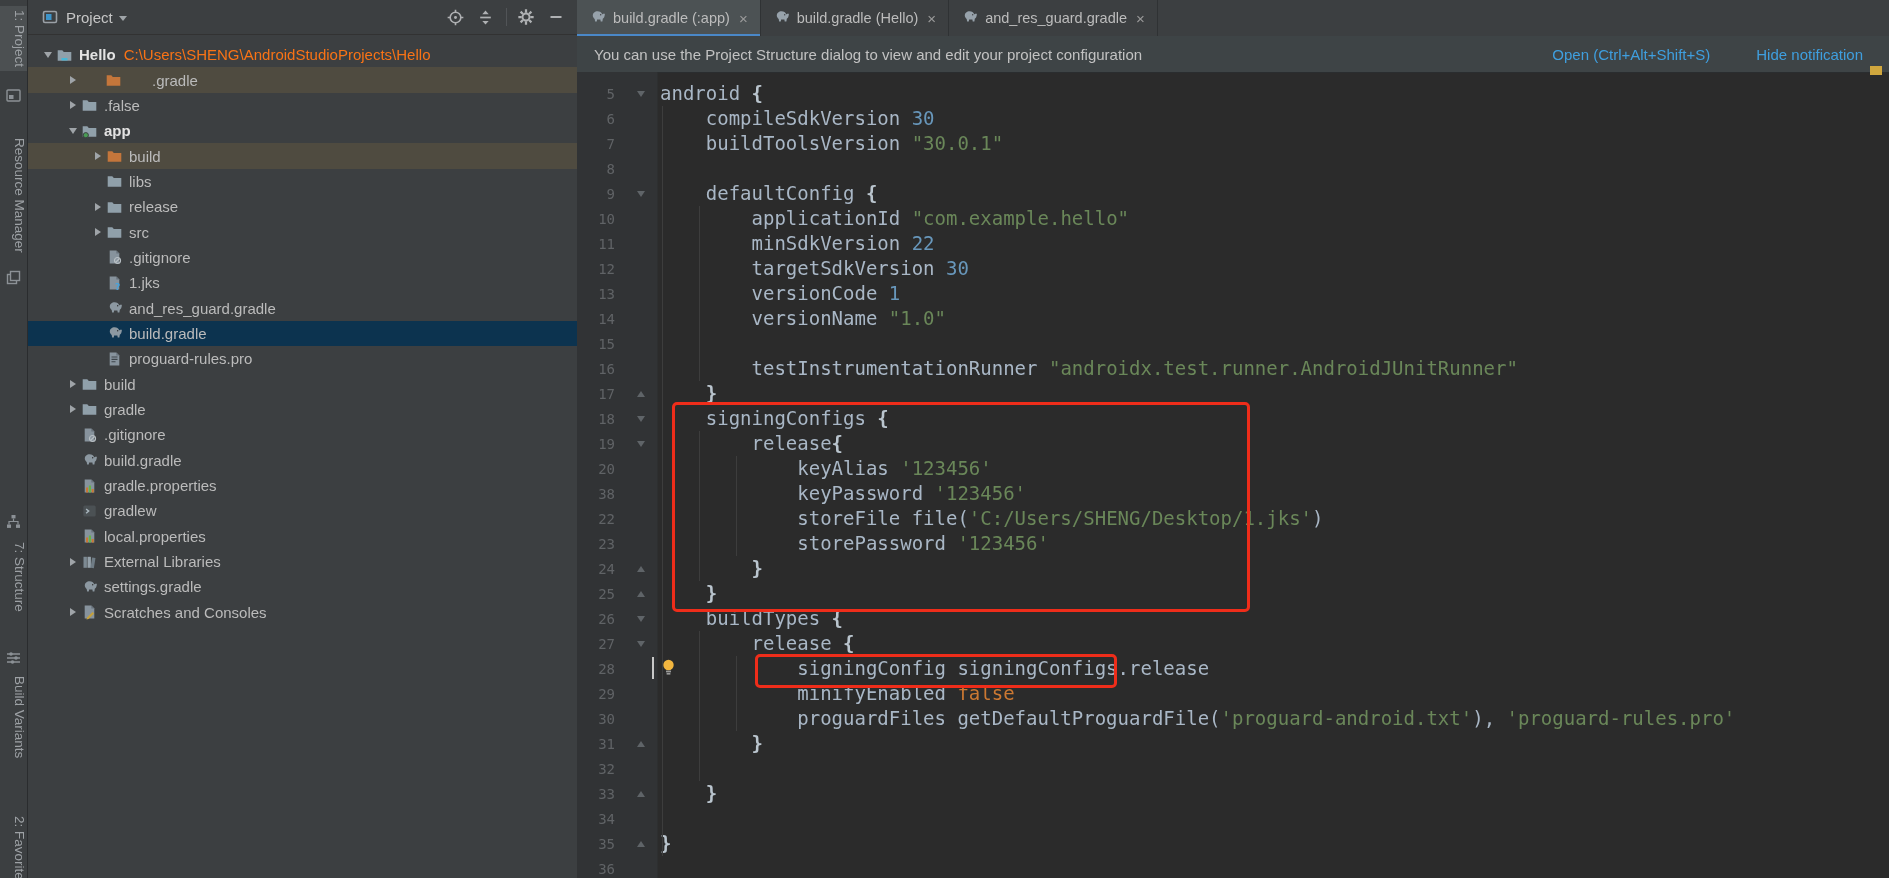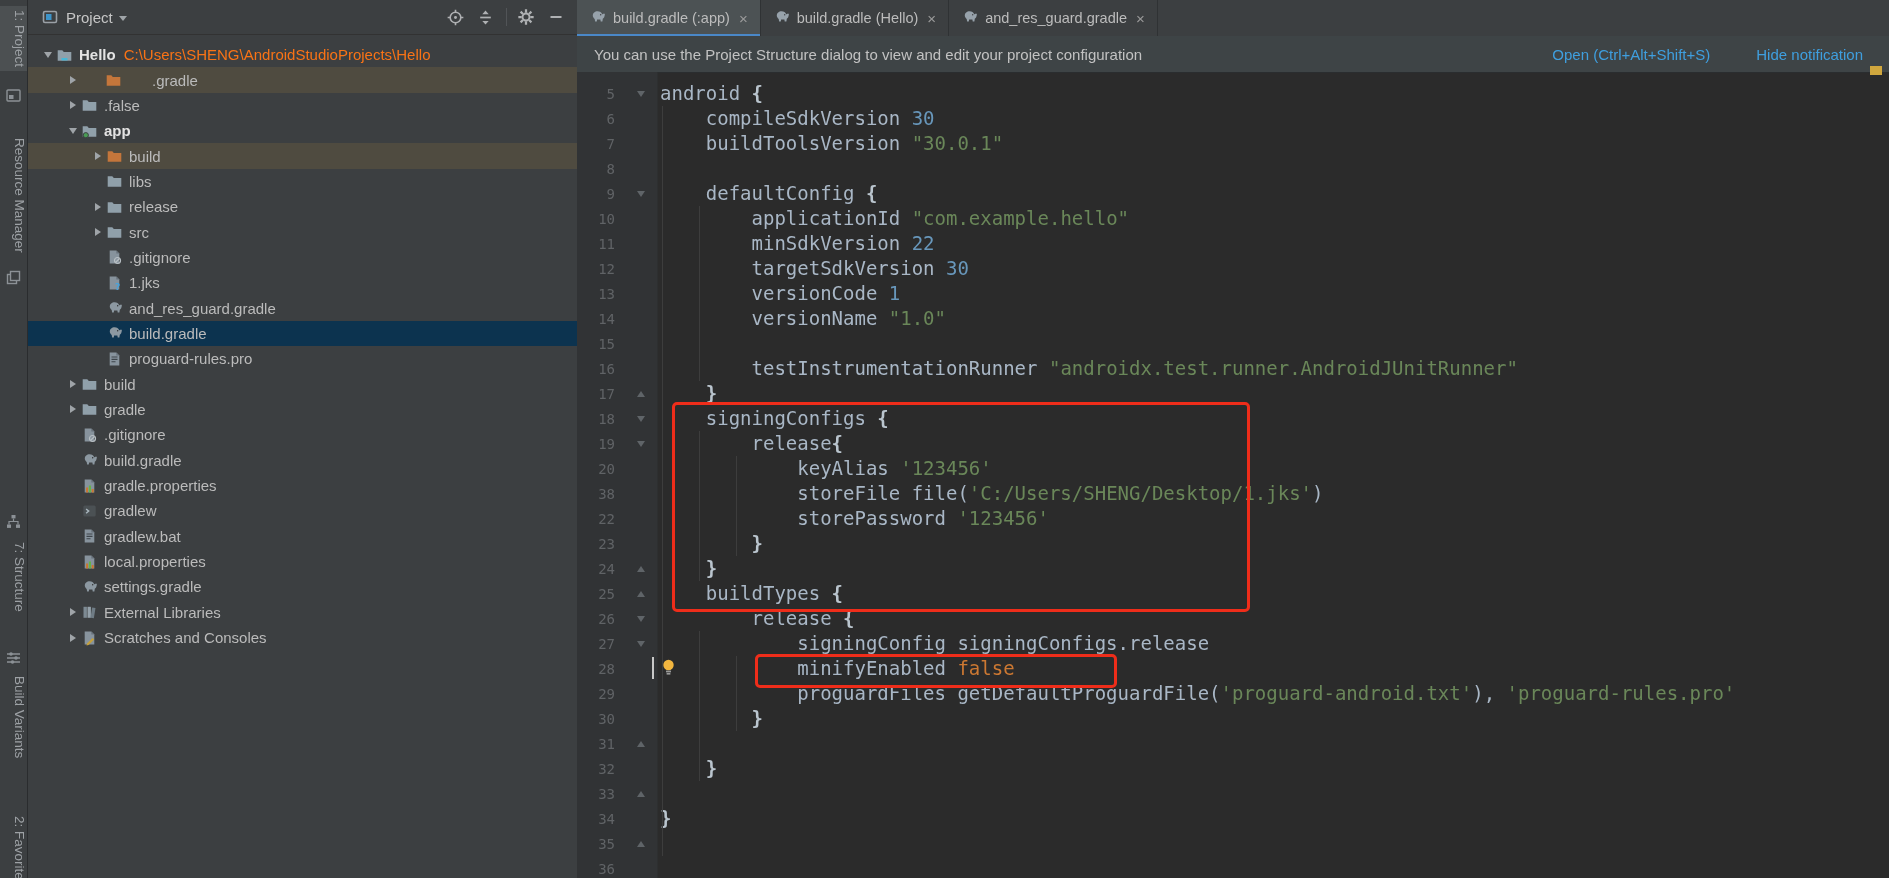--- a/index.html
+++ b/index.html
@@ -369,60 +369,49 @@
             </svg>
           </span>
           <span class="tree-label">gradlew</span>
         </div>
         <div class="tree-row" style="padding-left: 36px;">
           <span class="tw-arrow"></span>
           <span class="tw-icon">
             <svg width="17" height="16" viewBox="0 0 16 16">
               <path d="M3.2 1.5h6.6l3 3V14.5H3.2z" fill="#87939d"></path>
               <path d="M9.8 1.5l3 3h-3z" fill="#69737c"></path>
-              <path d="M5 6h6M5 8.4h6M5 10.8h4" stroke="#3e454b" stroke-width="1.1"></path>
-            </svg>
-          </span>
-          <span class="tree-label">gradlew.bat</span>
-        </div>
-        <div class="tree-row" style="padding-left: 36px;">
-          <span class="tw-arrow"></span>
-          <span class="tw-icon">
-            <svg width="17" height="16" viewBox="0 0 16 16">
-              <path d="M3.2 1.5h6.6l3 3V14.5H3.2z" fill="#87939d"></path>
-              <path d="M9.8 1.5l3 3h-3z" fill="#69737c"></path>
               <rect x="4.6" y="9.5" width="2" height="5" fill="#cb772f"></rect>
               <rect x="7.4" y="7.5" width="2" height="7" fill="#62b543"></rect>
               <rect x="10.2" y="11" width="2" height="3.5" fill="#cb772f"></rect>
             </svg>
           </span>
           <span class="tree-label">local.properties</span>
         </div>
         <div class="tree-row" style="padding-left: 36px;">
-          <span class="tw-arrow"></span>
-          <span class="tw-icon">
-            <svg width="17" height="16" viewBox="0 0 16 16">
-              <path fill="#8c98a1" d="M13.6 5.1c.5-.9 1.7-.6 1.8.4l-.5 2.1c-.2.9-.8 1.7-1.6 2.1l-.4 2.9h-1.7l-.3-2.1H7.6l-.3 2.1H5.6l-.4-2.6C4 9.1 3.3 7.9 3.3 6.6 3.3 4 5.5 2.2 8 2.2c2.3 0 4.1 1.1 4.7 3.1z"></path>
-              <circle cx="11.2" cy="5.8" r=".7" fill="#2b2b2b"></circle>
-            </svg>
-          </span>
-          <span class="tree-label">settings.gradle</span>
-        </div>
-        <div class="tree-row" style="padding-left: 36px;">
           <span class="tw-arrow">
             <span class="tri-right"></span>
           </span>
           <span class="tw-icon">
             <svg width="17" height="16" viewBox="0 0 16 16">
               <rect x="2" y="2.8" width="3.4" height="11" fill="#7d8a93"></rect>
               <rect x="6" y="2.8" width="3.4" height="11" fill="#94a1aa"></rect>
               <rect x="9.8" y="3.6" width="3.4" height="10.4" fill="#6f7c85" transform="rotate(9 11.5 8.8)"></rect>
             </svg>
           </span>
           <span class="tree-label">External Libraries</span>
+        </div>
+        <div class="tree-row" style="padding-left: 36px;">
+          <span class="tw-arrow"></span>
+          <span class="tw-icon">
+            <svg width="17" height="16" viewBox="0 0 16 16">
+              <path fill="#8c98a1" d="M13.6 5.1c.5-.9 1.7-.6 1.8.4l-.5 2.1c-.2.9-.8 1.7-1.6 2.1l-.4 2.9h-1.7l-.3-2.1H7.6l-.3 2.1H5.6l-.4-2.6C4 9.1 3.3 7.9 3.3 6.6 3.3 4 5.5 2.2 8 2.2c2.3 0 4.1 1.1 4.7 3.1z"></path>
+              <circle cx="11.2" cy="5.8" r=".7" fill="#2b2b2b"></circle>
+            </svg>
+          </span>
+          <span class="tree-label">settings.gradle</span>
         </div>
         <div class="tree-row" style="padding-left: 36px;">
           <span class="tw-arrow">
             <span class="tri-right"></span>
           </span>
           <span class="tw-icon">
             <svg width="17" height="16" viewBox="0 0 16 16">
               <path d="M3.2 1.5h6.6l3 3V14.5H3.2z" fill="#87939d"></path>
               <path d="M9.8 1.5l3 3h-3z" fill="#69737c"></path>
               <path d="M5.5 13.5l5.5-5.5 1.6 1.6-5.5 5.5-2.1.5z" fill="#c4a03c"></path>
@@ -633,20 +622,21 @@
           <div class="code-line"><span class="c-p">        minSdkVersion </span><span class="c-num">22</span></div>
           <div class="code-line"><span class="c-p">        targetSdkVersion </span><span class="c-num">30</span></div>
           <div class="code-line"><span class="c-p">        versionCode </span><span class="c-num">1</span></div>
           <div class="code-line"><span class="c-p">        versionName </span><span class="c-str">"1.0"</span></div>
           <div class="code-line"></div>
           <div class="code-line"><span class="c-p">        testInstrumentationRunner </span><span class="c-str">"androidx.test.runner.AndroidJUnitRunner"</span></div>
           <div class="code-line"><span class="c-p">    </span><span class="c-b">}</span></div>
           <div class="code-line"><span class="c-p">    signingConfigs </span><span class="c-b">{</span></div>
           <div class="code-line"><span class="c-p">        release</span><span class="c-b">{</span></div>
           <div class="code-line"><span class="c-p">            keyAlias </span><span class="c-str">'123456'</span></div>
+          <div class="code-line"><span class="c-p">            keyPassword </span><span class="c-str">'123456'</span></div>
           <div class="code-line"><span class="c-p">            storeFile file(</span><span class="c-str">'C:/Users/SHENG/Desktop/1.jks'</span><span class="c-p">)</span></div>
           <div class="code-line"><span class="c-p">            storePassword </span><span class="c-str">'123456'</span></div>
           <div class="code-line"><span class="c-p">        </span><span class="c-b">}</span></div>
           <div class="code-line"><span class="c-p">    </span><span class="c-b">}</span></div>
           <div class="code-line"><span class="c-p">    buildTypes </span><span class="c-b">{</span></div>
           <div class="code-line"><span class="c-p">        release </span><span class="c-b">{</span></div>
           <div class="code-line"><span class="c-p">            signingConfig signingConfigs.release</span></div>
           <div class="code-line"><span class="c-p">            minifyEnabled </span><span class="c-kw">false</span></div>
           <div class="code-line"><span class="c-p">            proguardFiles getDefaultProguardFile(</span><span class="c-str">'proguard-android.txt'</span><span class="c-p">), </span><span class="c-str">'proguard-rules.pro'</span></div>
           <div class="code-line"><span class="c-p">        </span><span class="c-b">}</span></div>

